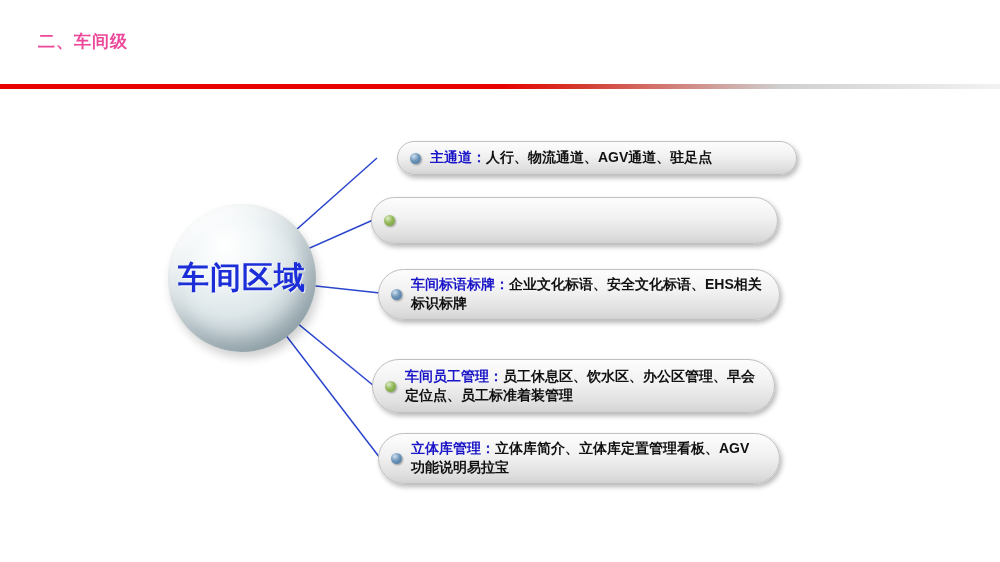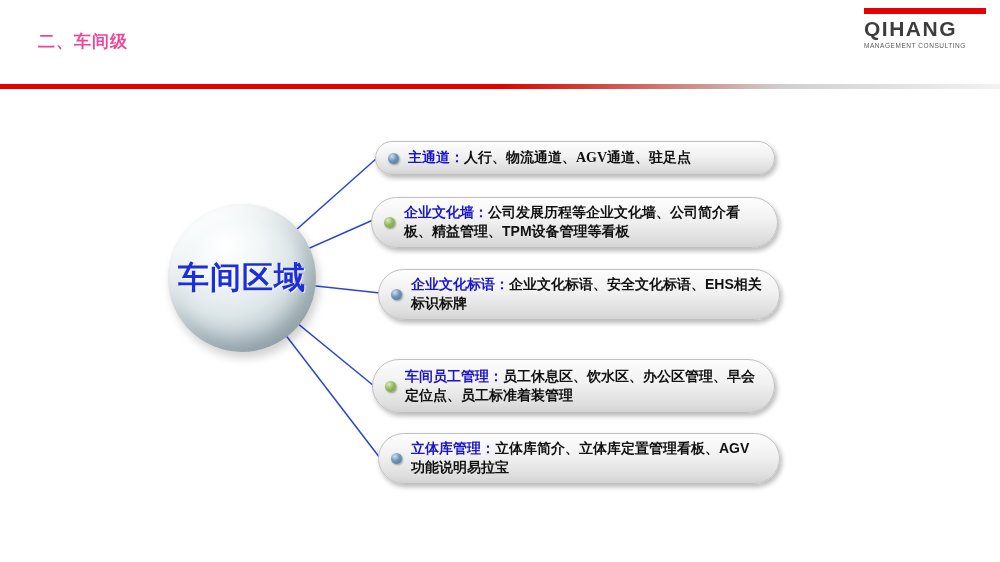--- a/index.html
+++ b/index.html
@@ -52,38 +52,33 @@
     box-shadow:2px 3px 5px rgba(0,0,0,0.28);
   }
   .pill-text{font-size:14px;font-weight:bold;color:#111111;line-height:1.38;}
   .pill-label{color:#1a16c8;}
   .bullet{
     flex:0 0 auto;width:11px;height:11px;border-radius:50%;
     box-shadow:1px 1px 2px rgba(0,0,0,0.35);
   }
   .bullet-blue{background:radial-gradient(circle at 35% 30%, #cfe0f0 0%, #6d95b8 45%, #41719c 100%);}
   .bullet-green{background:radial-gradient(circle at 35% 30%, #dcecc4 0%, #93b85a 45%, #6f9c35 100%);}
-  .pill-1{left:375px;top:141px;width:400px;min-height:34px;font-family:Liberation Serif, serif;}
+  .pill-1{left:397px;top:141px;width:400px;min-height:34px;}
   .pill-2{left:371px;top:197px;width:407px;min-height:47px;}
   .pill-3{left:378px;top:269px;width:402px;min-height:49px;}
   .pill-4{left:372px;top:359px;width:403px;min-height:54px;}
   .pill-5{left:378px;top:433px;width:402px;min-height:50px;}
 </style>
 </head>
 <body>
 
 <div class="slide">
 
   <div class="section-title">二、车间级</div>
 
-  <div class="logo">
-    <div class="logo-bar"></div>
-    <div class="logo-text">QIHANG</div>
-    <div class="logo-sub">MANAGEMENT CONSULTING</div>
-  </div>
 
   <div class="divider"></div>
 
   <svg class="connectors" viewBox="0 0 1000 562">
     <line x1="242" y1="278" x2="377" y2="158" stroke="#2b46cc" stroke-width="1.5"></line>
     <line x1="242" y1="278" x2="373" y2="220" stroke="#2b46cc" stroke-width="1.5"></line>
     <line x1="242" y1="278" x2="380" y2="293" stroke="#2b46cc" stroke-width="1.5"></line>
     <line x1="242" y1="278" x2="374" y2="386" stroke="#2b46cc" stroke-width="1.5"></line>
     <line x1="242" y1="278" x2="380" y2="458" stroke="#2b46cc" stroke-width="1.5"></line>
   </svg>
@@ -92,26 +87,25 @@
     <span class="sphere-label">车间区域</span>
   </div>
 
   <div class="pill pill-1">
     <span class="bullet bullet-blue"></span>
     <div class="pill-text"><span class="pill-label">主通道：</span><span>人行、物流通道、AGV通道、驻足点</span></div>
   </div>
 
   <div class="pill pill-2">
     <span class="bullet bullet-green"></span>
-    <div class="pill-text"><span class="pill-label">企业文化墙：</span><span>公司发展历程等企业文化墙、公司简介看板、精益管理、TPM设备管理等看板</span></div>
   </div>
 
   <div class="pill pill-3">
     <span class="bullet bullet-blue"></span>
-    <div class="pill-text"><span class="pill-label">企业文化标语：</span><span>企业文化标语、安全文化标语、EHS相关标识标牌</span></div>
+    <div class="pill-text"><span class="pill-label">车间标语标牌：</span><span>企业文化标语、安全文化标语、EHS相关标识标牌</span></div>
   </div>
 
   <div class="pill pill-5">
     <span class="bullet bullet-blue"></span>
     <div class="pill-text"><span class="pill-label">立体库管理：</span><span>立体库简介、立体库定置管理看板、AGV功能说明易拉宝</span></div>
   </div>
 
   <div class="pill pill-4">
     <span class="bullet bullet-green"></span>
     <div class="pill-text"><span class="pill-label">车间员工管理：</span><span>员工休息区、饮水区、办公区管理、早会定位点、员工标准着装管理</span></div>

